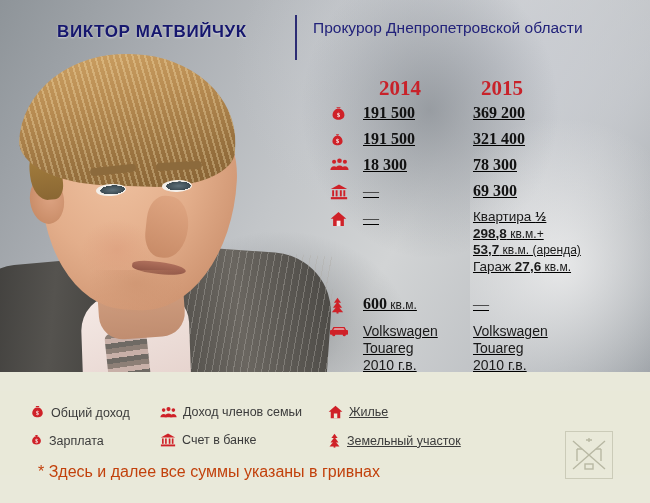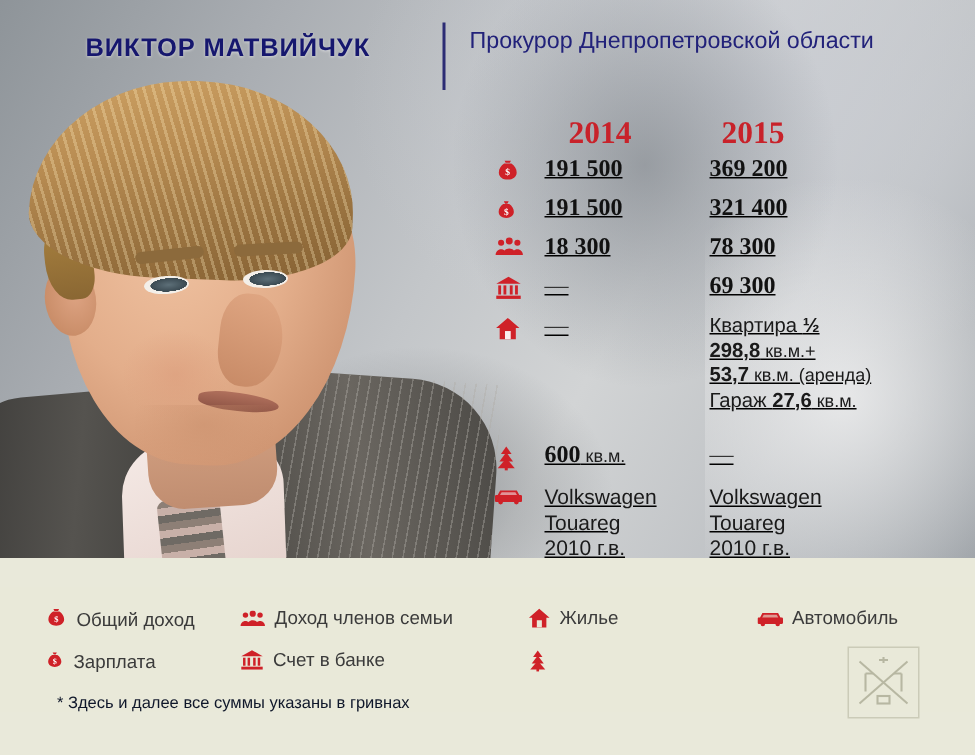--- a/index.html
+++ b/index.html
@@ -256,26 +256,26 @@
     position: absolute;
     display: flex; align-items: center;
     font-size: 12.5px; color: #3b3b3b;
     white-space: nowrap;
   }
   .leg-item .li-ico { margin-right: 6px; display: flex; }
   .lg-r1 { top: 5px; }
   .lg-r2 { top: 33px; }
   .lg-c1 { left: 30px; }
   .lg-c2 { left: 160px; }
-  .lg-c3 { left: 352px; }
+  .lg-c3 { left: 328px; text-decoration: underline; }
   .lg-c4 { left: 505px; }
 
   .note {
     position: absolute; left: 38px; top: 72px;
-    font-size: 11px; color: #0f172a;
+    font-size: 16px; color: #c2410c;
   }
   .watermark {
     position: absolute; left: 565px; top: 431px;
     width: 48px; height: 48px;
     border: 1px solid #b9b9a4;
     opacity: .62;
   }
   svg { display: block; }
 </style>
 </head>
@@ -478,31 +478,20 @@
       <div class="leg-item lg-r1 lg-c3">
         <span class="li-ico">
           <svg width="15" height="14" viewBox="0 0 24 22" fill="#cf2128">
             <path d="M12 1 23 10.6h-3.4V21H4.4V10.6H1z"></path>
             <rect x="9.4" y="13.4" width="5.4" height="7.6" fill="#e9e9d9"></rect>
           </svg>
         </span>
         <span>Жилье</span>
       </div>
 
-      <div class="leg-item lg-r1 lg-c4">
-        <span class="li-ico">
-          <svg width="17" height="11" viewBox="0 0 26 16" fill="#cf2128">
-            <path d="M2.6 6.6 5 2.2h16l2.4 4.4h1.4c.7 0 1.2.6 1.2 1.3v4.3c0 .7-.5 1.2-1.2 1.2H1.2C.5 13.4 0 12.9 0 12.2V7.9c0-.7.5-1.3 1.2-1.3z"></path>
-            <path d="M6.4 3.8h13.2l1.6 2.8H4.8z" fill="#e9e9d9" opacity=".6"></path>
-            <circle cx="5.4" cy="13.4" r="2.3"></circle>
-              <circle cx="20.6" cy="13.4" r="2.3"></circle>
-          </svg>
-        </span>
-        <span>Автомобиль</span>
-      </div>
 
       <div class="leg-item lg-r2 lg-c1">
         <span class="li-ico">
           <svg width="13" height="15" viewBox="0 0 24 24" fill="#cf2128">
             <path d="M9.4 1.8h5.2l-1.4 2.6h-2.4zM8.8 4.8h6.4c3 2 4.9 5 4.9 8.2 0 4.3-3.7 6.6-8.1 6.6S3.9 17.3 3.9 13c0-3.2 1.9-6.2 4.9-8.2z"></path>
             <text x="12" y="16" font-size="10" font-weight="bold" fill="#ffffff" text-anchor="middle" font-family="Liberation Serif, serif">$</text>
           </svg>
         </span>
         <span>Зарплата</span>
       </div>
@@ -523,20 +512,21 @@
 
       <div class="leg-item lg-r2 lg-c3">
         <span class="li-ico">
           <svg width="13" height="15" viewBox="0 0 20 24" fill="#cf2128">
             <path d="M10 1 15 8H5z"></path>
             <path d="M10 6.4 16.4 15H3.6z"></path>
             <path d="M10 12 18 21.4H2z"></path>
             <rect x="8.6" y="20" width="2.8" height="3.4"></rect>
           </svg>
         </span>
+        <span>Земельный участок</span>
       </div>
 
     </div>
 
     <div class="note">* Здесь и далее все суммы указаны в гривнах</div>
   </div>
 
   <div class="watermark">
     <svg width="46" height="46" viewBox="0 0 46 46">
       <g stroke="#9a9a82" stroke-width="1.4" fill="none">

